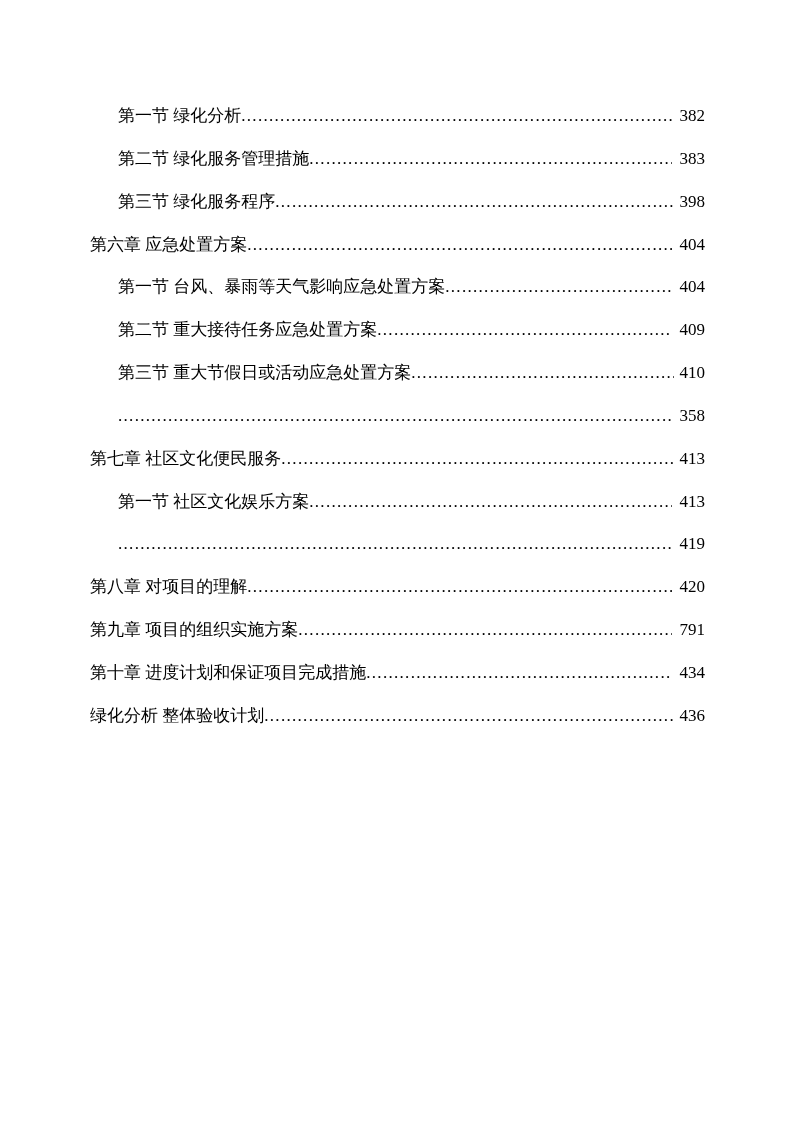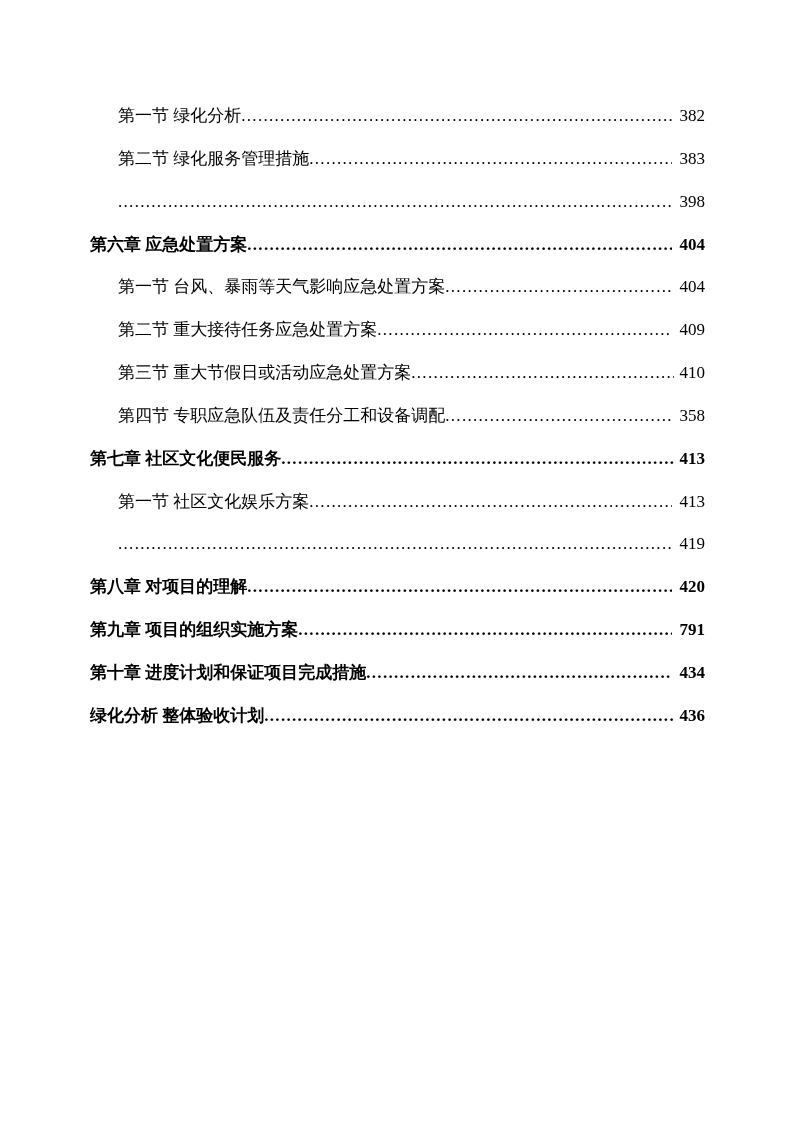--- a/index.html
+++ b/index.html
@@ -30,21 +30,21 @@
   }
   .row {
     display: flex;
     align-items: baseline;
     height: 42.85px;
     line-height: 42.85px;
     font-size: 17px;
     white-space: nowrap;
   }
   .row.chapter {
-    font-weight: 700;
+    font-weight: 400;
   }
   .row.section {
     padding-left: 28px;
     font-weight: 400;
   }
   .label {
     flex: 0 0 auto;
   }
   .leader {
     flex: 1 1 auto;
@@ -75,20 +75,21 @@
       <span class="pnum">382</span>
     </div>
 
     <div class="row section gap">
       <span class="label">第二节 绿化服务管理措施</span>
       <span class="leader"></span>
       <span class="pnum">383</span>
     </div>
 
     <div class="row section">
+      <span class="label">第三节 绿化服务程序</span>
       <span class="leader"></span>
       <span class="pnum">398</span>
     </div>
 
     <div class="row chapter gap">
       <span class="label">第六章 应急处置方案</span>
       <span class="leader"></span>
       <span class="pnum">404</span>
     </div>
 
@@ -104,21 +105,20 @@
       <span class="pnum">409</span>
     </div>
 
     <div class="row section">
       <span class="label">第三节 重大节假日或活动应急处置方案</span>
       <span class="leader"></span>
       <span class="pnum">410</span>
     </div>
 
     <div class="row section gap">
-      <span class="label">第四节 专职应急队伍及责任分工和设备调配</span>
       <span class="leader"></span>
       <span class="pnum">358</span>
     </div>
 
     <div class="row chapter">
       <span class="label">第七章 社区文化便民服务</span>
       <span class="leader"></span>
       <span class="pnum">413</span>
     </div>
 

